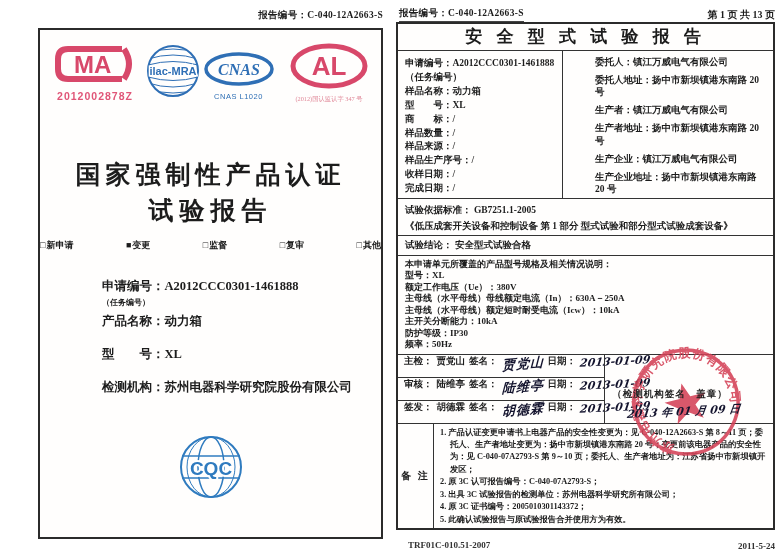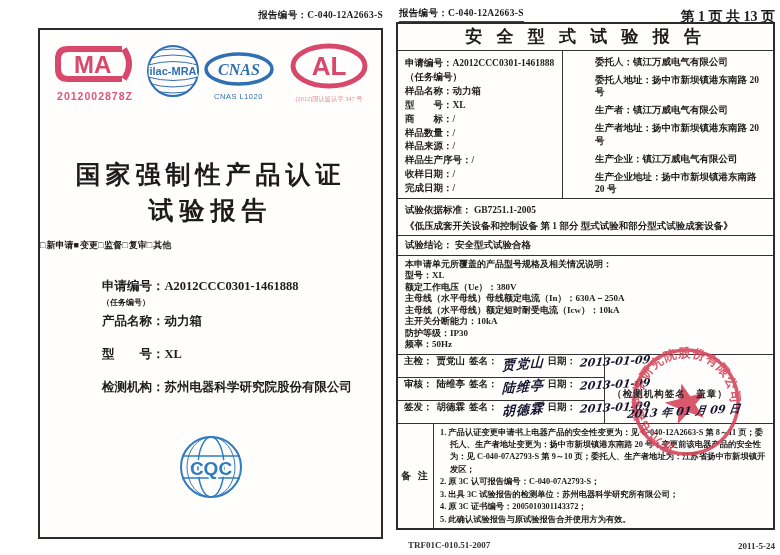--- a/index.html
+++ b/index.html
@@ -7,34 +7,34 @@
               font-family:"Liberation Serif", serif; color:#1c1c1c; }
   .abs { position:absolute; }
 
   
   #left-page  { left:38px;  top:28px; width:345px; height:511px; border:2px solid #2b2b2b; background:#fffefd; }
   #right-page { left:396px; top:22px; width:379px; height:508px; border:2px solid #2b2b2b; background:#fffefd; }
 
   .report-no { font-size:9.5px; font-weight:bold; letter-spacing:.3px; }
   #left-report-no  { left:195px; top:9px;  width:188px; text-align:right; }
   #right-report-no { left:399px; top:7px;  border-bottom:1px solid #444; padding-bottom:1px; }
-  #page-indicator  { left:648px; top:8px;  width:127px; text-align:right; font-size:14px; font-weight:bold; border-bottom:1px solid #444; padding-bottom:1px; }
+  #page-indicator  { left:648px; top:8px;  width:127px; text-align:right; font-size:10px; font-weight:bold; border-bottom:1px solid #444; padding-bottom:1px; }
 
   
   .logo-row { display:flex; justify-content:space-between; align-items:flex-start; margin:13px 12px 0 12px; height:62px; }
   .logo-col { text-align:center; }
   .cma-num { font-size:10.5px; font-weight:bold; letter-spacing:1px; color:#e05577; font-family:"Liberation Sans",sans-serif; margin-top:1px; }
   .cnas-sub { font-size:7.5px; color:#2f6fb5; font-family:"Liberation Sans",sans-serif; margin-top:1px; letter-spacing:.5px;}
   .al-sub  { font-size:6.3px; color:#e08798; margin-top:2px; white-space:nowrap; }
   .mid-logos { display:flex; align-items:flex-start; gap:2px; margin-left:-8px;}
 
   .main-title { text-align:center; font-weight:bold; letter-spacing:5px; line-height:1.45; }
   #title1 { margin-top:52px; font-size:25px; }
   #title2 { font-size:25px; letter-spacing:6px; }
-  .chk-row { display:flex; justify-content:flex-start; margin-top:9px; font-size:9px; font-weight:bold; }
+  .chk-row { display:flex; justify-content:space-between; margin-top:9px; font-size:9px; font-weight:bold; }
   .chk-row .bx { margin-right:1px; }
 
   .fields { margin:26px 0 0 62px; font-size:12.5px; font-weight:bold; }
   .fld { margin-bottom:4px; }
   .fld.small { font-size:8px; margin:-2px 0 5px 0; }
   .fld.gap { margin-top:16px; }
 
   #cqc-wrap { text-align:center; margin-top:38px; }
 
   

